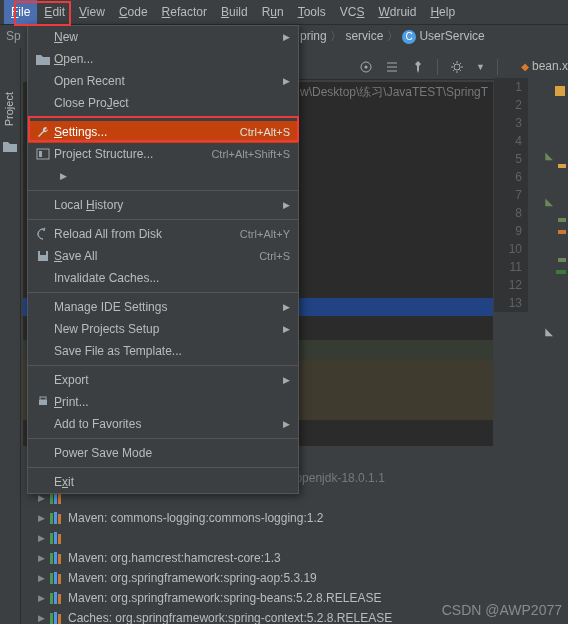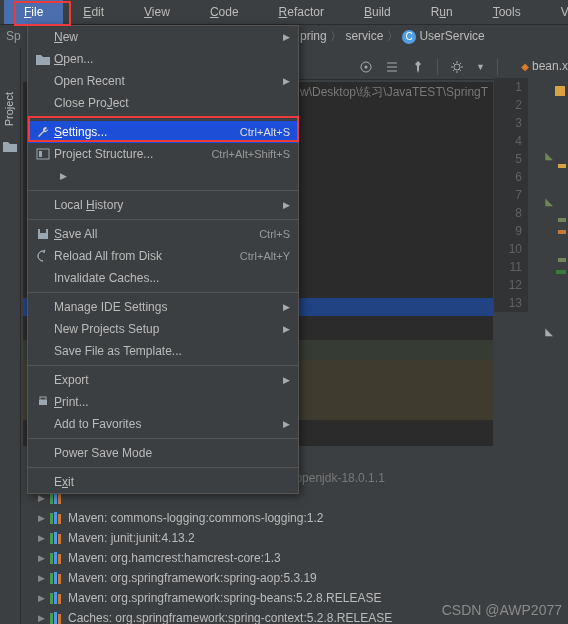--- a/index.html
+++ b/index.html
@@ -1,34 +1,34 @@
 <!DOCTYPE html>
 <html><head>
 <meta charset="utf-8">
 <style>
 html,body{margin:0;padding:0;width:568px;height:624px;overflow:hidden;background:#3c3f41;font-family:"Segoe UI",Arial,sans-serif;font-size:12px;color:#bbbbbb}
 .menubar{display:flex;height:24px;line-height:24px;background:#3c3f41;padding:0 4px;border-bottom:1px solid #2b2b2b}
-.menubar .mitem{padding:0 20px;cursor:default}
+.menubar .mitem{padding:0 7px;cursor:default}
 .menubar .mitem.active{background:#4b6eaf;color:#fff}
 .menubar .mitem .ul{text-decoration:underline}
 .hl-red{position:absolute;border:2px solid #ec3b3a;pointer-events:none;z-index:200}
 .breadcrumb{height:22px;line-height:22px;padding-left:6px;background:#3c3f41;color:#9a9a9a;font-size:12px;position:relative}
 .sidebar-left{position:absolute;left:0;top:48px;width:20px;height:576px;background:#3c3f41;border-right:1px solid #2b2b2b}
 .sidebar-left .tab-label{writing-mode:vertical-rl;transform:rotate(180deg);color:#bbbbbb;font-size:11px;position:absolute;top:44px;left:3px}
 .sidebar-left .folder-ico{position:absolute;top:92px;left:3px;color:#bbbbbb}
 .toolbar2{position:absolute;top:55px;left:295px;right:62px;height:24px;display:flex;align-items:center;justify-content:flex-end;gap:12px;padding-right:8px;color:#aaa;border-bottom:1px solid #2b2b2b}
 .toolbar2 .sep{width:1px;height:16px;background:#555}
 .path-text{position:absolute;top:84px;left:300px;color:#787878;font-size:12px}
 .gutter{position:absolute;right:40px;top:78px;width:34px;background:#313335}
 .gutter .ln{height:18px;line-height:18px;text-align:right;padding-right:6px;color:#606366;font-size:12px}
 .markers{position:absolute;right:0;top:78px;width:32px}
 .markers .mk{position:absolute;right:2px;height:4px}
 .dropdown{position:absolute;left:27px;top:25px;width:270px;background:#3c3f41;border:1px solid #555;box-shadow:2px 2px 8px rgba(0,0,0,0.5);z-index:100}
 .dropdown .row{display:flex;align-items:center;height:22px;padding:0 8px;cursor:default;position:relative}
-.dropdown .row.selected{background:#1d4ed8;color:#fff}
+.dropdown .row.selected{background:#c2410c;color:#fff}
 .dropdown .row .ico{width:18px;text-align:center;color:#aaa;font-size:12px}
 .dropdown .row .lbl{flex:1}
 .dropdown .row .lbl .ul{text-decoration:underline}
 .dropdown .row .shortcut{color:#999;font-size:11px}
 .dropdown .row.selected .shortcut{color:#e0e0e0}
 .dropdown .row .arrow{color:#aaa;font-size:9px;margin-left:6px}
 .dropdown .divider{height:1px;background:#555;margin:3px 0}
 .tree{position:absolute;left:22px;top:448px;right:60px;color:#bbbbbb;font-size:12px}
 .tree .trow{display:flex;align-items:center;height:20px}
 .tree .ar{color:#888;width:10px;font-size:9px;margin-right:2px}
@@ -49,21 +49,21 @@
 <div class="menubar">
   <span class="mitem active"><span class="ul">F</span><span>ile</span></span>
   <span class="mitem"><span class="ul">E</span><span>dit</span></span>
   <span class="mitem"><span class="ul">V</span><span>iew</span></span>
   <span class="mitem"><span class="ul">C</span><span>ode</span></span>
   <span class="mitem"><span class="ul">R</span><span>efactor</span></span>
   <span class="mitem"><span class="ul">B</span><span>uild</span></span>
   <span class="mitem">R<span class="ul">u</span>n</span>
   <span class="mitem"><span class="ul">T</span><span>ools</span></span>
   <span class="mitem">VC<span class="ul">S</span></span>
-  <span class="mitem"><span class="ul">W</span><span>junit</span></span>
+  <span class="mitem"><span class="ul">W</span><span>druid</span></span>
   <span class="mitem"><span class="ul">H</span><span>elp</span></span>
 </div>
 
 <div class="hl-red" style="left:14px;top:1px;width:53px;height:21px"></div>
 
 <div class="breadcrumb">
   <span>Sp</span>
 </div>
 <div style="position:absolute;left:300px;top:28px;color:#bbb;font-size:12px">
   <span>pring</span>
@@ -202,35 +202,35 @@
     <div class="divider"></div>
     <div class="row">
       <span class="ico"></span>
       <span class="lbl">Local <span class="ul">H</span>istory</span>
       <span class="arrow">▶</span>
     </div>
     <div class="divider"></div>
     <div class="row">
       <span class="ico">
         <svg width="14" height="14">
+          <path d="M7 2a5 5 0 100 10 5 5 0 010-10M7 2l2-1-1 3z" stroke="#9aa7b0" fill="none"></path>
+        </svg>
+      </span>
+      <span class="lbl">Reload All from Disk</span>
+      <span class="shortcut">Ctrl+Alt+Y</span>
+    </div>
+    <div class="row">
+      <span class="ico">
+        <svg width="14" height="14">
           <rect x="2" y="2" width="10" height="10" fill="#9aa7b0"></rect>
           <rect x="4" y="2" width="6" height="4" fill="#3c3f41"></rect>
         </svg>
       </span>
       <span class="lbl"><span class="ul">S</span>ave All</span>
       <span class="shortcut">Ctrl+S</span>
-    </div>
-    <div class="row">
-      <span class="ico">
-        <svg width="14" height="14">
-          <path d="M7 2a5 5 0 100 10 5 5 0 010-10M7 2l2-1-1 3z" stroke="#9aa7b0" fill="none"></path>
-        </svg>
-      </span>
-      <span class="lbl">Reload All from Disk</span>
-      <span class="shortcut">Ctrl+Alt+Y</span>
     </div>
     <div class="row">
       <span class="ico"></span>
       <span class="lbl">Invalidate Caches...</span>
     </div>
     <div class="divider"></div>
     <div class="row">
       <span class="ico"></span>
       <span class="lbl">Manage IDE Settings</span>
       <span class="arrow">▶</span>
@@ -321,21 +321,20 @@
     </div>
     <div class="trow" style="padding-left: 16px;">
       <span class="ar">▶</span>
       <span class="tico">
         <svg width="14" height="12">
           <rect x="0" y="1" width="3" height="11" fill="#499c54"></rect>
           <rect x="4" y="0" width="3" height="12" fill="#5394ec"></rect>
           <rect x="8" y="2" width="3" height="10" fill="#cc7832"></rect>
         </svg>
       </span>
-      <span>Maven: junit:junit:4.13.2</span>
     </div>
     <div class="trow" style="padding-left: 16px;">
       <span class="ar">▶</span>
       <span class="tico">
         <svg width="14" height="12">
           <rect x="0" y="1" width="3" height="11" fill="#499c54"></rect>
           <rect x="4" y="0" width="3" height="12" fill="#5394ec"></rect>
           <rect x="8" y="2" width="3" height="10" fill="#cc7832"></rect>
         </svg>
       </span>

